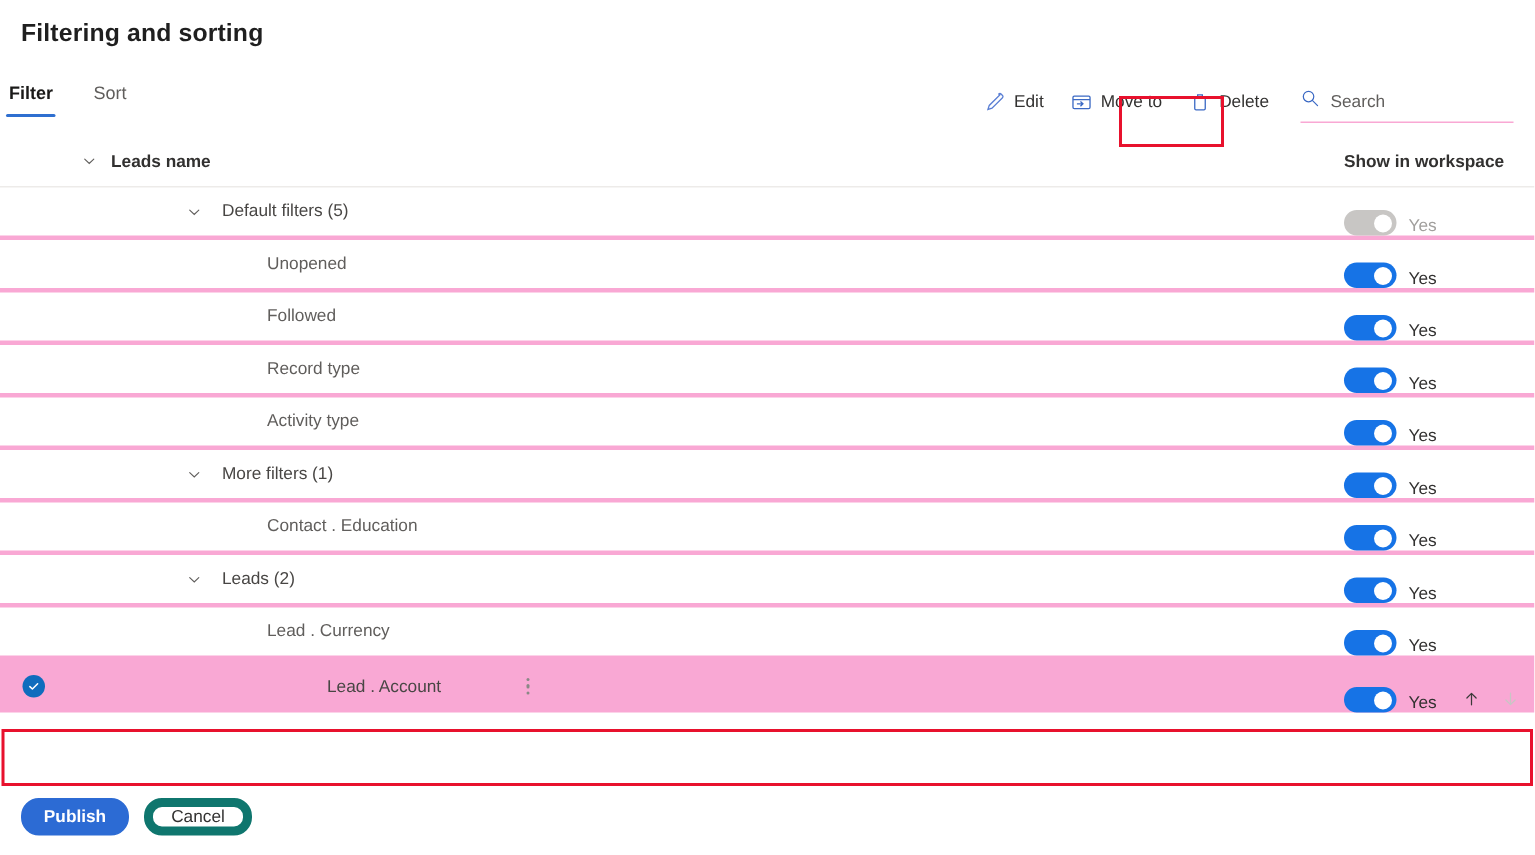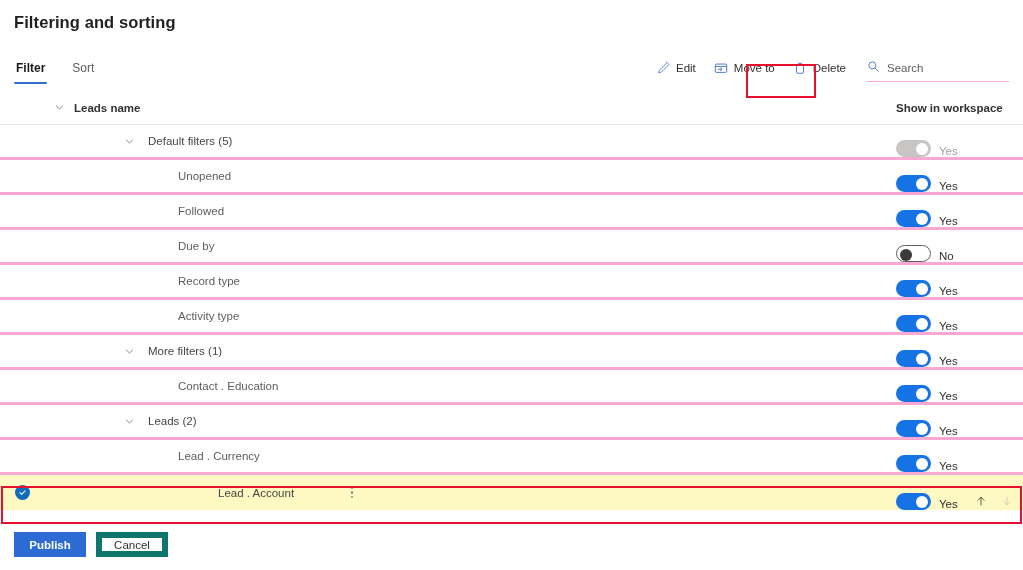--- a/index.html
+++ b/index.html
@@ -38,23 +38,23 @@
     color: #2266c9;
     text-decoration: none;
     cursor: pointer;
   }
 
   
   .command-row {
     position: relative;
     height: 40px;
     margin-top: 17px;
-    padding: 0 14px;
-    display: flex;
-    align-items: center;
+    padding: 0 4px;
+    display: flex;
+    align-items: flex-start;
   }
   .tabs {
     display: flex;
     gap: 23px;
     padding-top: 6px;
   }
   .tab {
     position: relative;
     font-size: 12px;
     color: #605e5c;
@@ -184,21 +184,21 @@
 
   .row {
     position: relative;
     display: flex;
     align-items: center;
     height: 35px;
     border-bottom: 3px solid #f9a8d4;
     box-sizing: border-box;
   }
   .row.selected {
-    background: #fef9c3;
+    background: #f9a8d4;
     border-bottom: none;
     gap: 20px;
   }
 
   .row-check {
     width: 44px;
     display: flex;
     align-items: center;
     justify-content: center;
     flex: none;
@@ -335,21 +335,21 @@
     left: 14px;
     bottom: 13px;
     display: flex;
     gap: 10px;
   }
   .btn {
     height: 25px;
     min-width: 72px;
     font-size: 11.5px;
     font-family: inherit;
-    border-radius: 0;
+    border-radius: 12px;
     cursor: pointer;
     padding: 0 12px;
   }
   .btn-primary {
     background: #2c6bd4;
     color: #ffffff;
     border: 1px solid #2c6bd4;
     font-weight: 600;
   }
   .btn-secondary {
@@ -463,31 +463,20 @@
         <div class="row-toggle">
           <div class="toggle on">
             <span class="knob"></span>
           </div>
           <span class="toggle-label">Yes</span>
         </div>
       </div>
       <div class="row">
         <div class="row-check"></div>
         <div class="row-chevron spacer"></div>
-        <div class="row-name leaf">Due by</div>
-        <div class="row-toggle">
-          <div class="toggle off">
-            <span class="knob"></span>
-          </div>
-          <span class="toggle-label">No</span>
-        </div>
-      </div>
-      <div class="row">
-        <div class="row-check"></div>
-        <div class="row-chevron spacer"></div>
         <div class="row-name leaf">Record type</div>
         <div class="row-toggle">
           <div class="toggle on">
             <span class="knob"></span>
           </div>
           <span class="toggle-label">Yes</span>
         </div>
       </div>
       <div class="row">
         <div class="row-check"></div>

